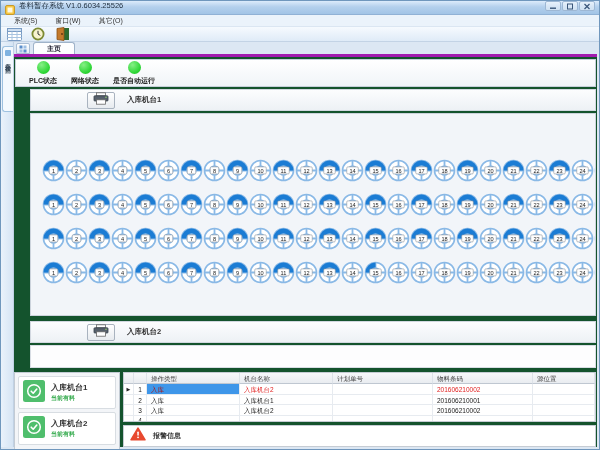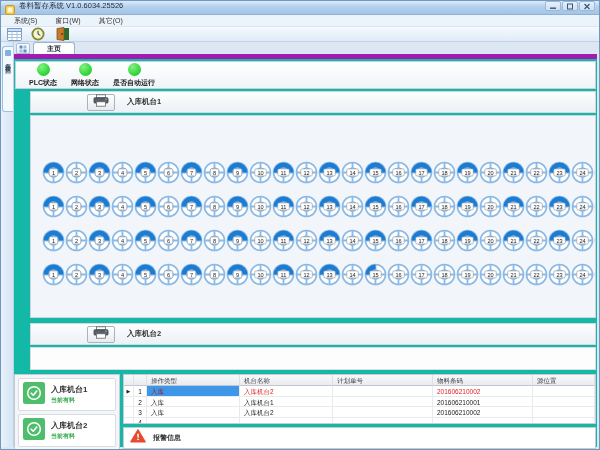--- a/index.html
+++ b/index.html
@@ -36,21 +36,21 @@
   
   .side-strip { position:absolute; left:0; top:41px; width:13px; bottom:2px;
     background:linear-gradient(to right,#eaf2fb,#d5e4f4); border-right:1px solid #c0d1e4; }
   .side-tab { margin:4px auto 0; width:11px; height:66px; background:#f4f9fe;
     border:1px solid #9ec1e0; border-right:none; border-radius:3px 0 0 3px;
     display:flex; flex-direction:column; align-items:center; padding-top:3px; }
   .side-tab .mini { width:6px; height:6px; background:#7fb2e0; border-radius:1px; margin-bottom:2px; flex:none; }
   .side-tab-label { writing-mode:vertical-rl; font-size:6px; color:#345; letter-spacing:1px; }
 
   
-  .content { position:absolute; left:13px; top:53px; right:2px; bottom:2px; background:#14b8a6; border-top:5px solid #a21caf; }
+  .content { position:absolute; left:13px; top:53px; right:2px; bottom:2px; background:#14532d; border-top:3px solid #a21caf; }
 
   .status-panel { position:absolute; left:1px; right:1px; top:2px; height:28px;
     background:linear-gradient(#ffffff,#f0f4f8); border:1px solid #c6cfda;
     display:flex; align-items:center; padding-left:6px; }
   .status-item { display:flex; flex-direction:column; align-items:center; padding:0 7px; }
   .status-dot { width:13px; height:13px; border-radius:50%;
     background:radial-gradient(circle at 35% 30%, #86f086, #2ed636 65%, #1db51d); }
   .status-label { font-size:7px; font-weight:bold; color:#222; margin-top:2px; white-space:nowrap; }
 
   .sec-header { position:absolute; left:16px; right:1px; height:22px;

